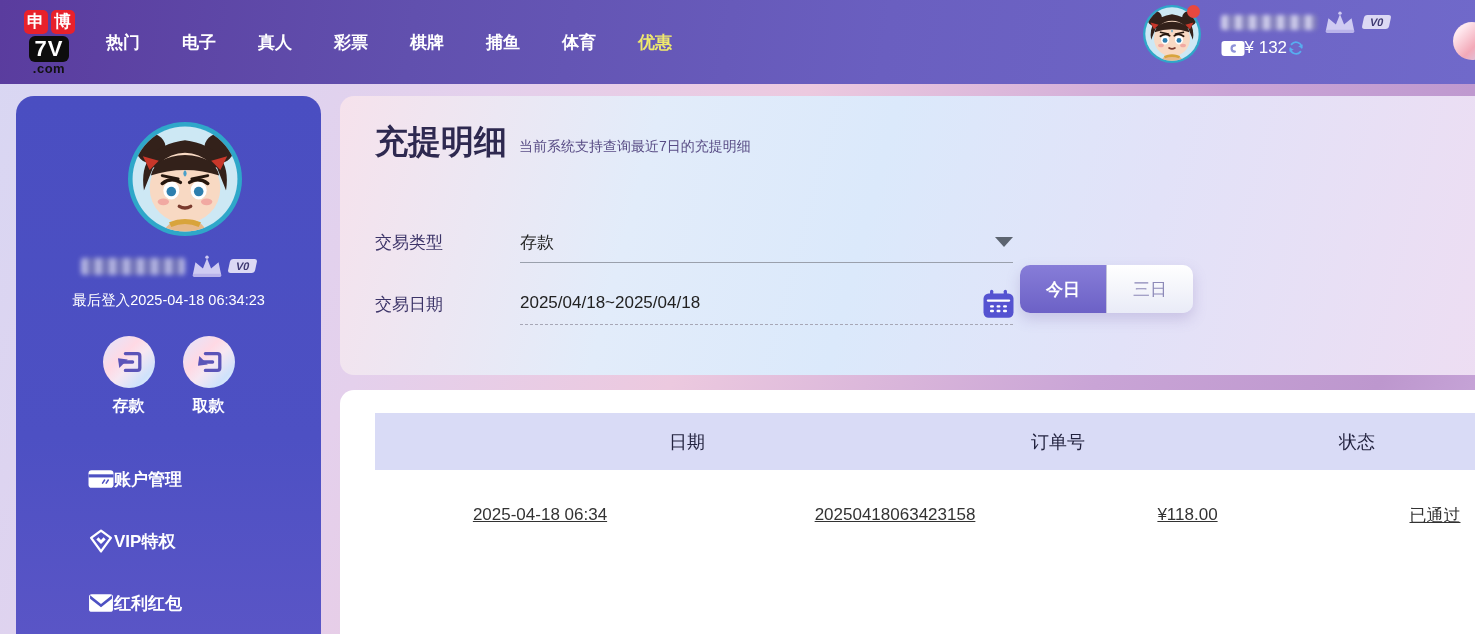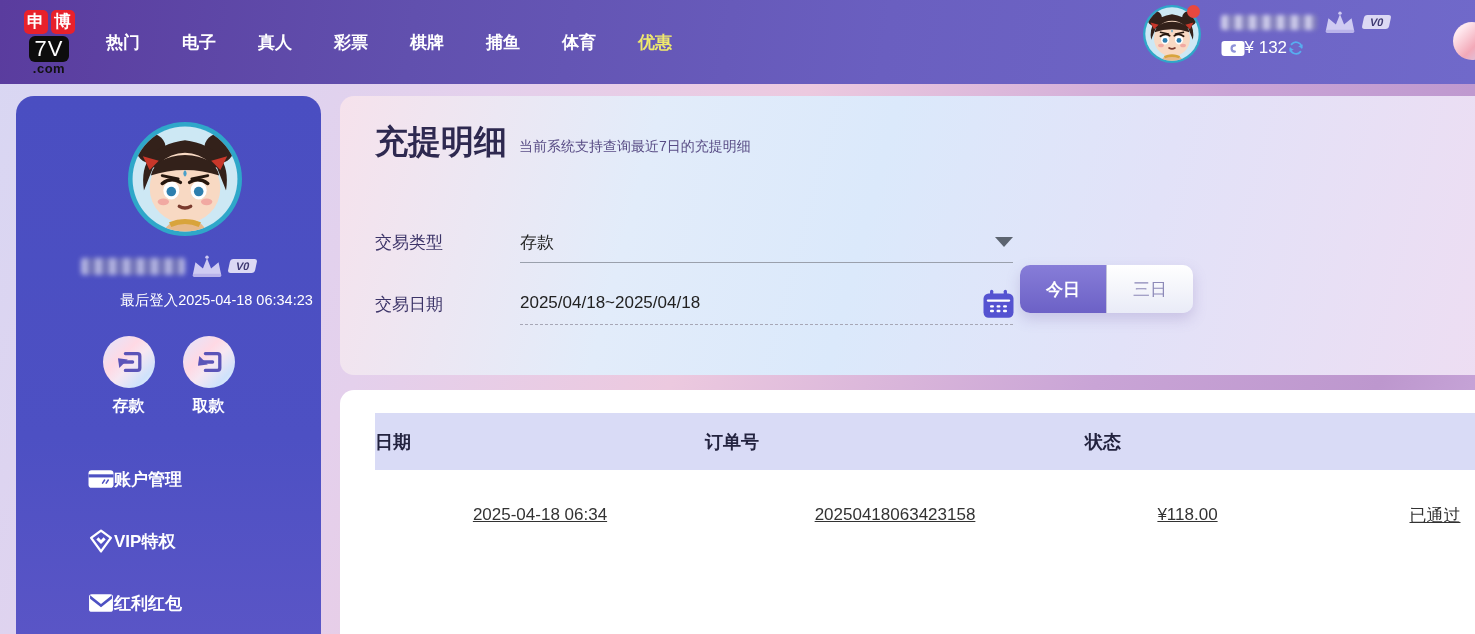--- a/index.html
+++ b/index.html
@@ -12,21 +12,21 @@
   .topbar{
     position:absolute;left:0;top:0;width:1475px;height:84px;
     background:linear-gradient(98deg,#5a3c9e 0%,#6150ae 28%,#6a5fc0 60%,#7069ca 100%);
     display:flex;align-items:center;
   }
   .logo{width:70px;margin-left:14px;display:flex;flex-direction:column;align-items:center;cursor:pointer;}
   .logo-row{display:flex;gap:3px;}
   .logo-sq{width:24px;height:24px;background:#e8212b;color:#fff;border-radius:5px;
     font-size:17px;font-weight:bold;display:flex;align-items:center;justify-content:center;}
   .logo-7v{margin-top:2px;background:#0d0d0d;color:#fff;border-radius:6px;padding:0 6px;
-    font-size:22px;font-weight:400;letter-spacing:1px;line-height:26px;}
+    font-size:22px;font-weight:700;letter-spacing:1px;line-height:26px;}
   .logo-com{color:#111;font-weight:900;font-size:13px;line-height:13px;letter-spacing:.5px;}
   .nav{display:flex;margin-left:22px;gap:42px;}
   .nav-item{color:#fff;font-size:17px;font-weight:bold;cursor:pointer;white-space:nowrap;}
   .nav-item.active{color:#efe96d;}
   .user-area{position:absolute;right:85px;top:5px;display:flex;align-items:center;}
   .avatar-sm{position:relative;width:58px;height:58px;margin-right:20px;cursor:pointer;}
   .avatar-sm svg{width:58px;height:58px;display:block;}
   .red-dot{position:absolute;right:1px;top:0;width:13px;height:13px;border-radius:50%;background:#e8483f;}
   .user-info{display:flex;flex-direction:column;gap:4px;}
   .user-line1{display:flex;align-items:center;gap:6px;}
@@ -46,21 +46,21 @@
     position:absolute;left:16px;top:96px;width:305px;height:620px;border-radius:18px;
     background:linear-gradient(180deg,#4a4ec1 0%,#4d50c3 55%,#5f57c7 100%);
     color:#fff;
   }
   .avatar-lg{position:absolute;left:112px;top:26px;width:114px;height:114px;}
   .avatar-lg svg{width:114px;height:114px;display:block;}
   .side-idline{position:absolute;left:0;top:158px;width:305px;display:flex;align-items:center;justify-content:center;gap:5px;}
   .blur-name-side{width:104px;height:17px;border-radius:3px;
     background:repeating-linear-gradient(90deg,rgba(225,225,240,.7) 0 7px,rgba(130,130,170,.6) 7px 14px);
     filter:blur(2.4px);}
-  .last-login{position:absolute;left:0;top:195px;width:305px;text-align:center;font-size:14.5px;color:#fff;margin-left:48px;}
+  .last-login{position:absolute;left:0;top:195px;width:305px;text-align:center;font-size:14.5px;color:#fff;}
   .quick{position:absolute;top:240px;left:0;width:305px;display:flex;justify-content:center;gap:28px;}
   .quick-item{display:flex;flex-direction:column;align-items:center;gap:8px;cursor:pointer;}
   .quick-circle{width:52px;height:52px;border-radius:50%;
     background:linear-gradient(135deg,#dfe6ff 0%,#ffd9e4 38%,#f6e7f2 55%,#cfe2fb 80%,#e8f3ff 100%);
     display:flex;align-items:center;justify-content:center;}
   .quick-circle svg{width:30px;height:30px;}
   .quick-label{font-size:16px;font-weight:bold;color:#fff;}
   .menu{position:absolute;left:0;top:352px;width:305px;display:flex;flex-direction:column;}
   .menu-item{display:flex;align-items:center;padding:18px 0 18px 72px;cursor:pointer;}
   .menu-item svg{width:26px;height:26px;flex:0 0 auto;}
@@ -89,21 +89,21 @@
     font-size:17px;color:#8d8ab8;background:linear-gradient(180deg,#ffffff,#e9ebf7);
     border-right:1px solid #c2c2da;cursor:pointer;}
   .range-btn:last-child{border-right:none;}
   .range-btn.active{background:linear-gradient(180deg,#877dd8,#6c61c6);color:#fff;font-weight:bold;}
   
   .panel{position:absolute;left:340px;top:390px;width:1250px;height:300px;
     background:#ffffff;border-radius:14px 0 0 0;}
   .tbl{position:absolute;left:35px;top:23px;width:1205px;}
   .tbl-head{display:flex;background:#d9dbf6;height:57px;align-items:center;}
   .tbl-row{display:flex;height:90px;align-items:center;background:#fff;}
-  .th{font-size:18px;font-weight:bold;color:#23233f;text-align:left;}
+  .th{font-size:18px;font-weight:normal;color:#23233f;text-align:right;}
   .td{font-size:17px;color:#333;text-align:center;text-decoration:underline;}
   .c0{width:330px;} .c1{width:380px;} .c2{width:205px;} .c3{width:290px;}
   .hidden-defs{position:absolute;width:0;height:0;overflow:hidden;}
 </style>
 </head>
 <body>
 
 <svg class="hidden-defs" xmlns="http://www.w3.org/2000/svg">
   <defs>
     <clipPath id="avclip">

